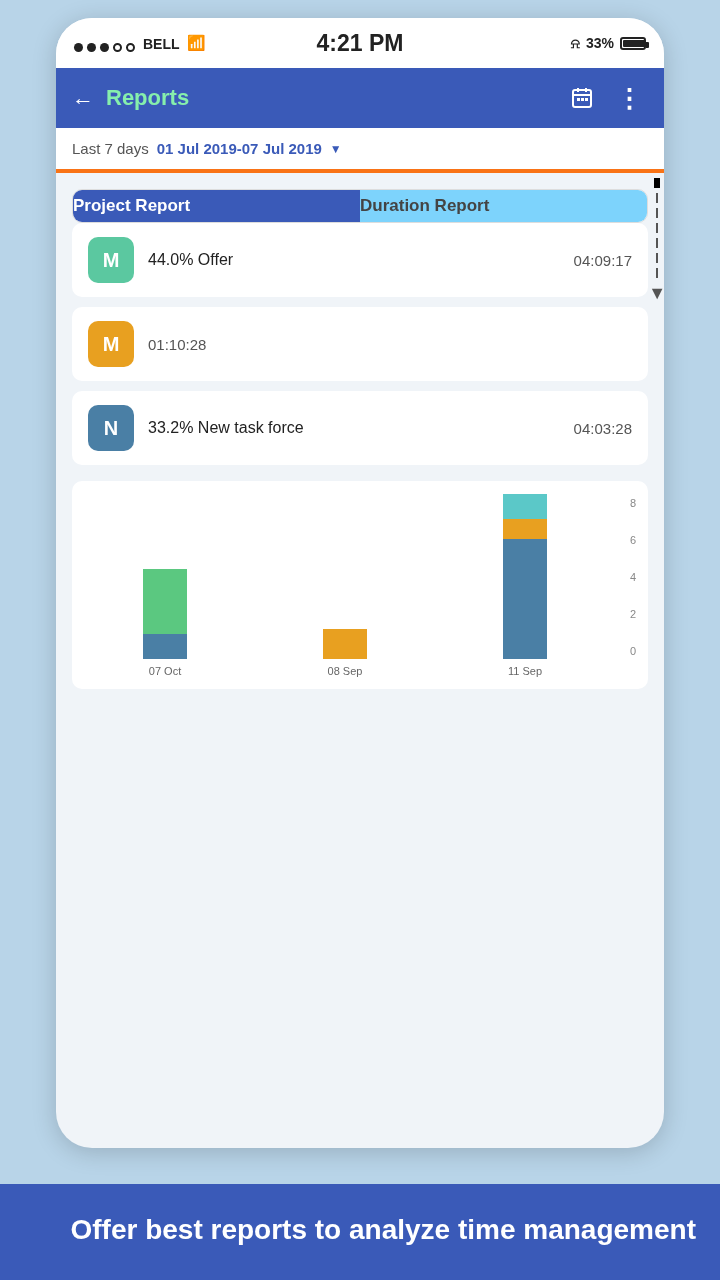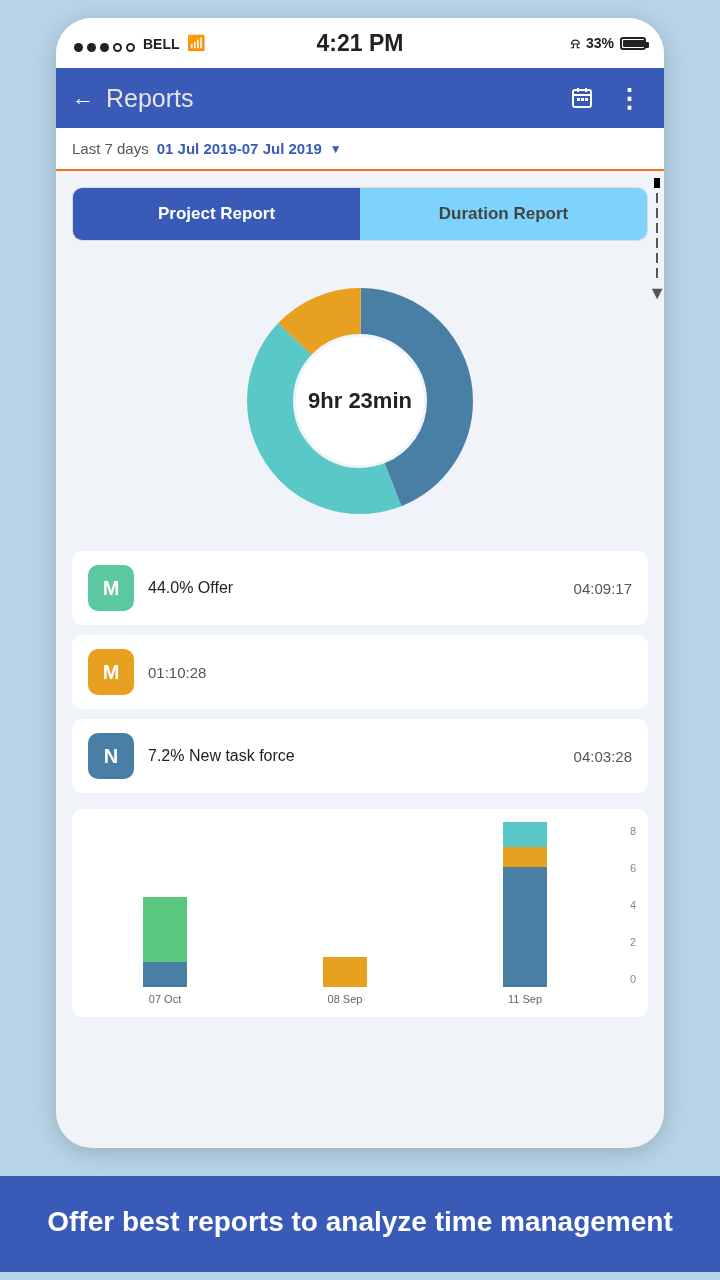--- a/index.html
+++ b/index.html
@@ -55,23 +55,23 @@
       gap: 12px;
     }
     .navbar .back-btn {
       color: #fff;
       font-size: 22px;
       cursor: pointer;
       display: flex;
       align-items: center;
     }
     .navbar .title {
-      color: #e5e5e5;
-      font-size: 25px;
-      font-weight: 400;
+      color: #86efac;
+      font-size: 22px;
+      font-weight: 700;
       flex: 1;
     }
     .navbar .icon-btn {
       color: #fff;
       font-size: 20px;
       cursor: pointer;
       width: 36px;
       height: 36px;
       display: flex;
       align-items: center;
@@ -79,39 +79,39 @@
     }
 
     
     .date-filter {
       background: #fff;
       padding: 12px 16px;
       display: flex;
       align-items: center;
       gap: 8px;
       font-size: 15px;
-      border-bottom: 2px solid #f97316;
+      border-bottom: 4px solid #f97316;
     }
     .date-filter .label { color: #555; }
     .date-filter .date-range { color: #3a5ab8; font-weight: 600; }
     .date-filter .chevron { color: #3a5ab8; font-size: 12px; }
 
     
     .tabs {
       display: flex;
       margin: 16px 16px 0;
       border-radius: 10px;
       overflow: hidden;
       border: 1px solid #ddd;
       background: #fff;
     }
     .tab {
       flex: 1;
-      padding: 16px 0;
-      text-align: center;
+      padding: 6px 0;
+      text-align: left;
       font-size: 17px;
       font-weight: 600;
       cursor: pointer;
     }
     .tab.active {
       background: #3a5ab8;
       color: #fff;
     }
     .tab.inactive {
       background: #7dd3fc;
@@ -238,26 +238,26 @@
       align-items: flex-end;
     }
     .y-label {
       font-size: 11px;
       color: #888;
     }
 
     
     .bottom-banner {
       position: absolute;
-      bottom: 8px;
+      bottom: 0;
       left: 0;
       right: 0;
       background: #3a5ab8;
       padding: 28px 24px 32px;
-      text-align: center;
+      text-align: right;
     }
     .bottom-banner .banner-text {
       color: #fff;
       font-size: 28px;
       font-weight: 700;
       line-height: 1.3;
     }
     .battery-bar { width: 26px; height: 13px; border: 2px solid #222; border-radius: 3px; position: relative; }
     .battery-bar::after { content: ''; position: absolute; right: -5px; top: 3px; width: 3px; height: 6px; background: #222; border-radius: 0 1px 1px 0; }
     .battery-fill { position: absolute; top: 1px; left: 1px; bottom: 1px; width: 100%; background: #222; border-radius: 1px; }
@@ -310,35 +310,20 @@
     <span class="chevron">▼</span>
   </div>
 
   <div class="tabs">
     <div class="tab active">Project Report</div>
     <div class="tab inactive">Duration Report</div>
   </div>
 
   <div class="content">
 
-    <div class="chart-container">
-      <div class="donut-wrapper">
-        <svg viewBox="0 0 260 260" width="260" height="260">
-
-          <circle cx="130" cy="130" r="90" fill="none" stroke="#4a7fa5" stroke-width="46" stroke-dasharray="248.8 316.7" stroke-dashoffset="141.375"></circle>
-
-          <circle cx="130" cy="130" r="90" fill="none" stroke="#5bc8c8" stroke-width="46" stroke-dasharray="243.2 322.3" stroke-dashoffset="-107.425"></circle>
-
-          <circle cx="130" cy="130" r="90" fill="none" stroke="#e8a020" stroke-width="46" stroke-dasharray="73.5 492" stroke-dashoffset="-350.625"></circle>
-
-          <circle cx="130" cy="130" r="64" fill="white"></circle>
-        </svg>
-        <div class="donut-center">9hr 23min</div>
-      </div>
-    </div>
 
     <div class="legend">
 
       <div class="legend-item">
         <div class="legend-icon" style="background:#5bc8a0;">
           <span>M</span>
         </div>
         <span class="legend-text">
           <span>44.0%</span> <span>Offer</span>
         </span>
@@ -350,21 +335,21 @@
           <span>M</span>
         </div>
         <span class="legend-time">01:10:28</span>
       </div>
 
       <div class="legend-item">
         <div class="legend-icon" style="background:#4a7fa5;">
           <span>N</span>
         </div>
         <span class="legend-text">
-          <span>7.2%</span> <span>New task force</span>
+          <span>33.2%</span> <span>New task force</span>
         </span>
         <span class="legend-time">04:03:28</span>
       </div>
     </div>
 
     <div class="bar-chart-container">
       <div class="bar-chart">
 
         <div class="bar-group">
           <div class="bar-stack">

